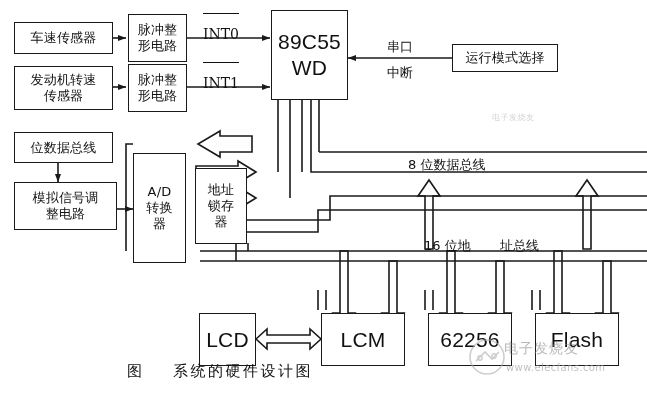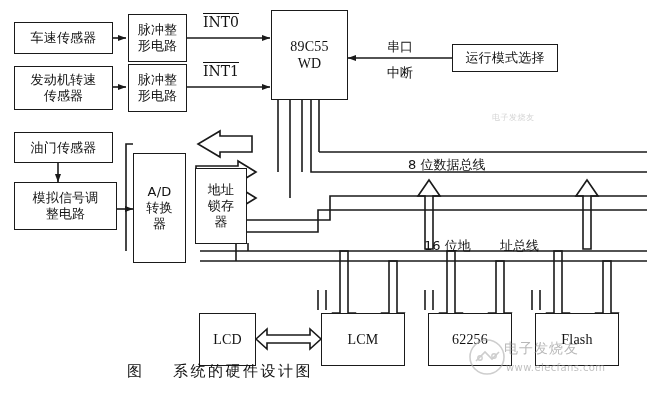--- a/index.html
+++ b/index.html
@@ -33,35 +33,35 @@
     justify-content: center;
     text-align: center;
     color: #111111;
     font-family: "DejaVu Sans", sans-serif;
     line-height: 1.22;
     letter-spacing: 0.2px;
     z-index: 3;
   }
   .box.cn { font-size: 13px; }
   .box.lat {
-    font-family: Liberation Serif, serif;
-    font-size: 14px;
+    font-family: Liberation Sans, sans-serif;
+    font-size: 21px;
   }
   .box-inner { padding: 0 2px; white-space: pre-line; }
 
   
   .label {
     position: absolute;
     color: #111111;
     white-space: nowrap;
     z-index: 4;
   }
   .label.cn { font-family: "DejaVu Sans", sans-serif; font-size: 13px; }
   .label.lat { font-family: "DejaVu Serif", serif; font-size: 14px; }
-  .label.ovl { border-top: 1.4px solid #111; padding-top: 0px; }
+  .label.ovl { border-top: 1.4px solid #111; padding-top: 12px; }
 
   
   #caption {
     position: absolute;
     left: 0;
     top: 362px;
     width: 440px;
     text-align: center;
     font-family: "DejaVu Sans", sans-serif;
     font-size: 15px;
@@ -220,21 +220,21 @@
     <span class="box-inner">发动机转速
 传感器</span>
   </div>
 
   <div class="box cn" style="left:128px; top:64px;  width:59px;  height:48px;">
     <span class="box-inner">脉冲整
 形电路</span>
   </div>
 
   <div class="box cn" style="left:14px;  top:132px; width:99px;  height:31px;">
-    <span class="box-inner">油门传感器</span>
+    <span class="box-inner">位数据总线</span>
   </div>
 
   <div class="box cn" style="left:14px;  top:182px; width:103px; height:48px;">
     <span class="box-inner">模拟信号调
 整电路</span>
   </div>
 
   <div class="box cn" style="left:133px; top:134px; width:53px;  height:110px;margin-top:19px;">
     <span class="box-inner">A/D
 转换

